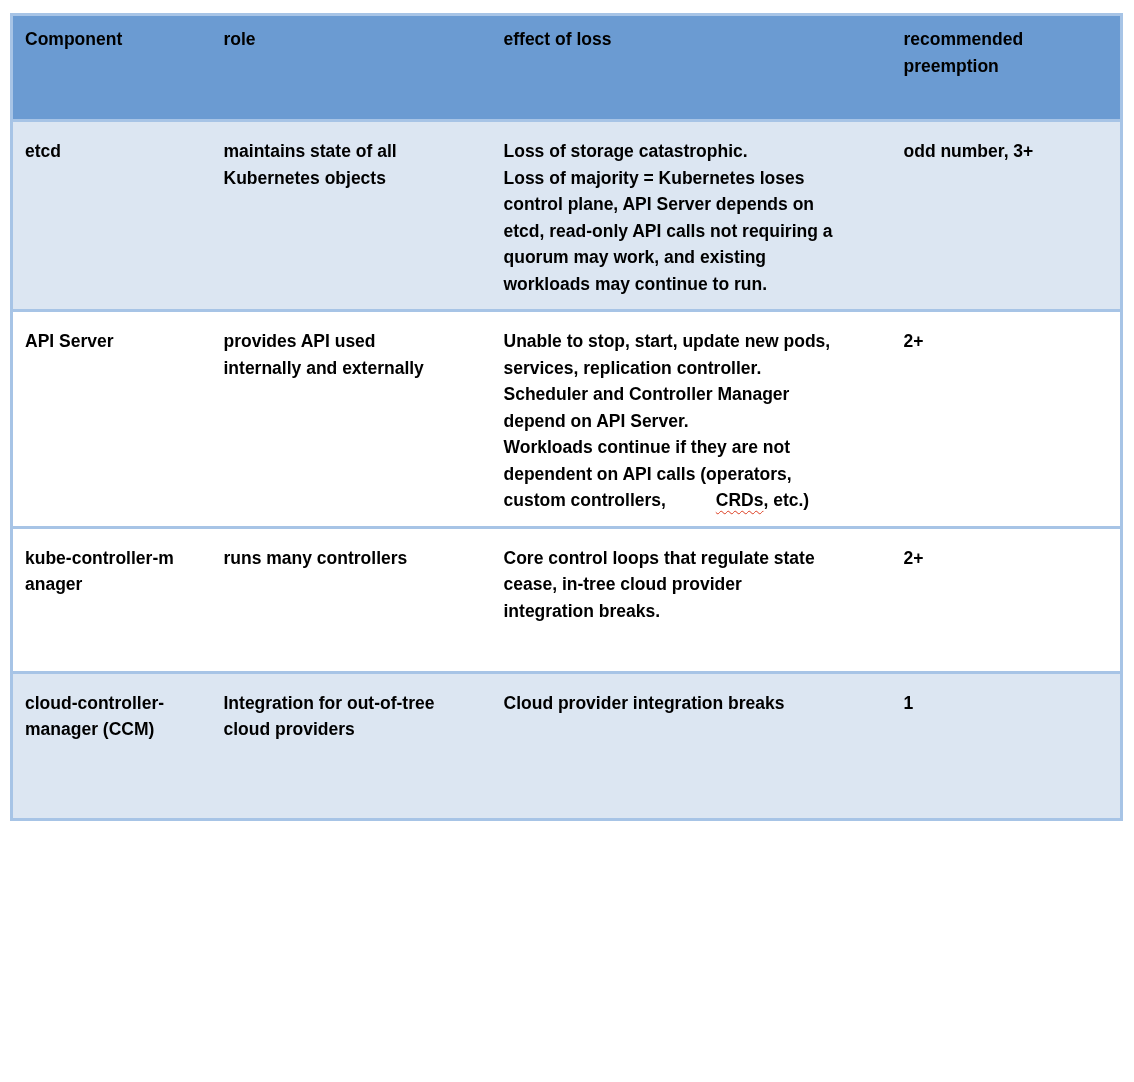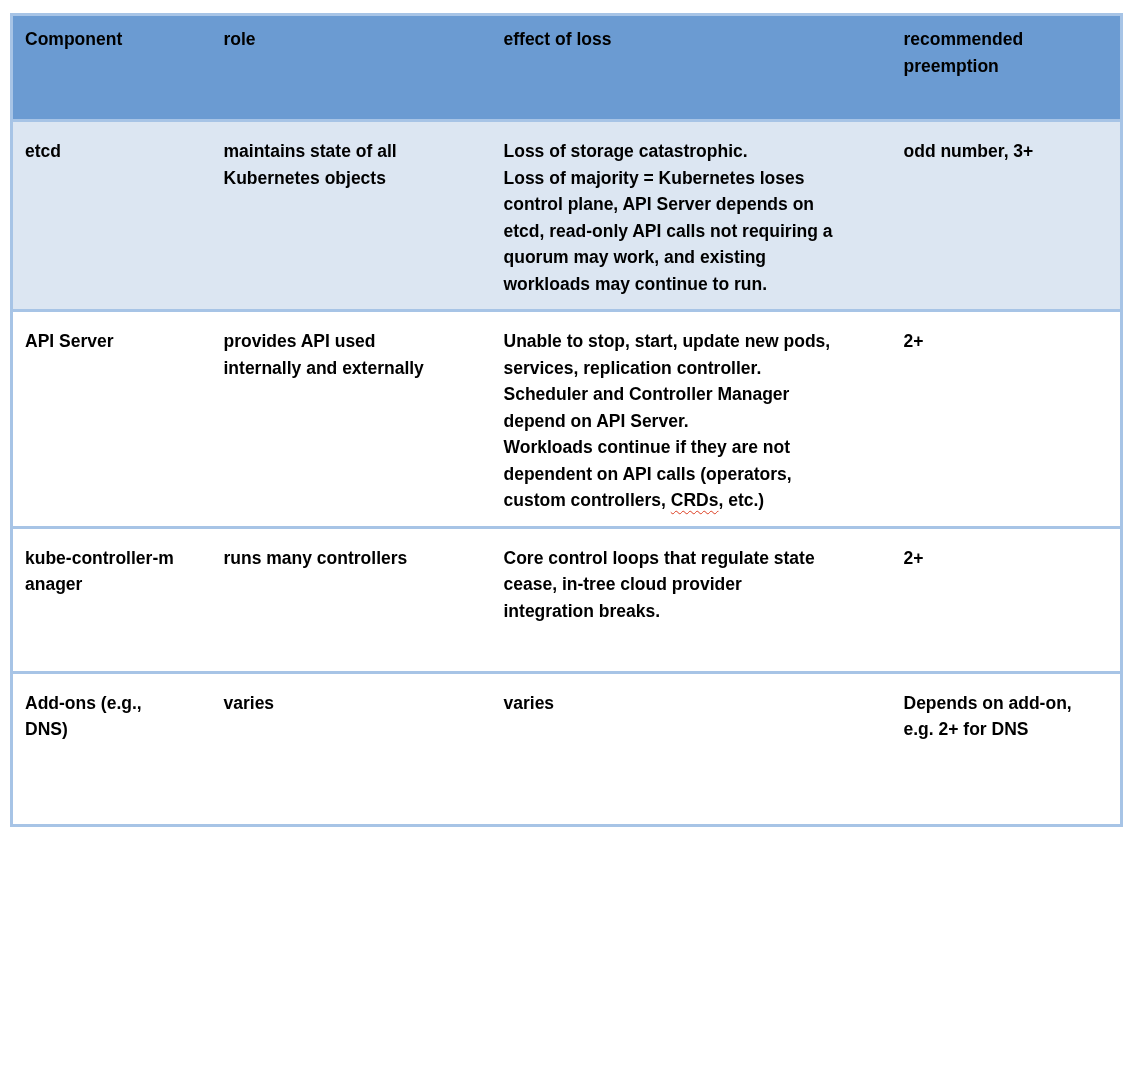--- a/index.html
+++ b/index.html
@@ -48,20 +48,21 @@
   tr.r-kcm{height:145px;}
   tr.r-ccm{height:147px;}
   tr.r-addons{height:153px;}
   .ln{white-space:nowrap;}
   .squiggle{
     text-decoration-line:underline;
     text-decoration-style:wavy;
     text-decoration-color:var(--spellcheck-underline);
     text-decoration-thickness:1px;
     text-underline-offset:4px;
+    margin-left:45px;
   }
 </style>
 </head>
 <body>
 
 <table class="doc-table">
   <colgroup>
       <col class="c1">
       <col class="c2">
       <col class="c3">
@@ -141,32 +142,32 @@
       <td>
         <div class="ln">Core control loops that regulate state</div>
         <div class="ln">cease, in-tree cloud provider</div>
         <div class="ln">integration breaks.</div>
       </td>
       <td>
         <div class="ln">2+</div>
       </td>
     </tr>
 
-
-    <tr class="plain r-addons">
+    <tr class="shaded r-ccm">
       <td>
-        <div class="ln">Add-ons (e.g.,</div>
-        <div class="ln">DNS)</div>
+        <div class="ln">cloud-controller-</div>
+        <div class="ln">manager (CCM)</div>
       </td>
       <td>
-        <div class="ln">varies</div>
+        <div class="ln">Integration for out-of-tree</div>
+        <div class="ln">cloud providers</div>
       </td>
       <td>
-        <div class="ln">varies</div>
+        <div class="ln">Cloud provider integration breaks</div>
       </td>
       <td>
-        <div class="ln">Depends on add-on,</div>
-        <div class="ln">e.g. 2+ for DNS</div>
+        <div class="ln">1</div>
       </td>
     </tr>
+
 
   </tbody>
 </table>
 
 </body></html>

